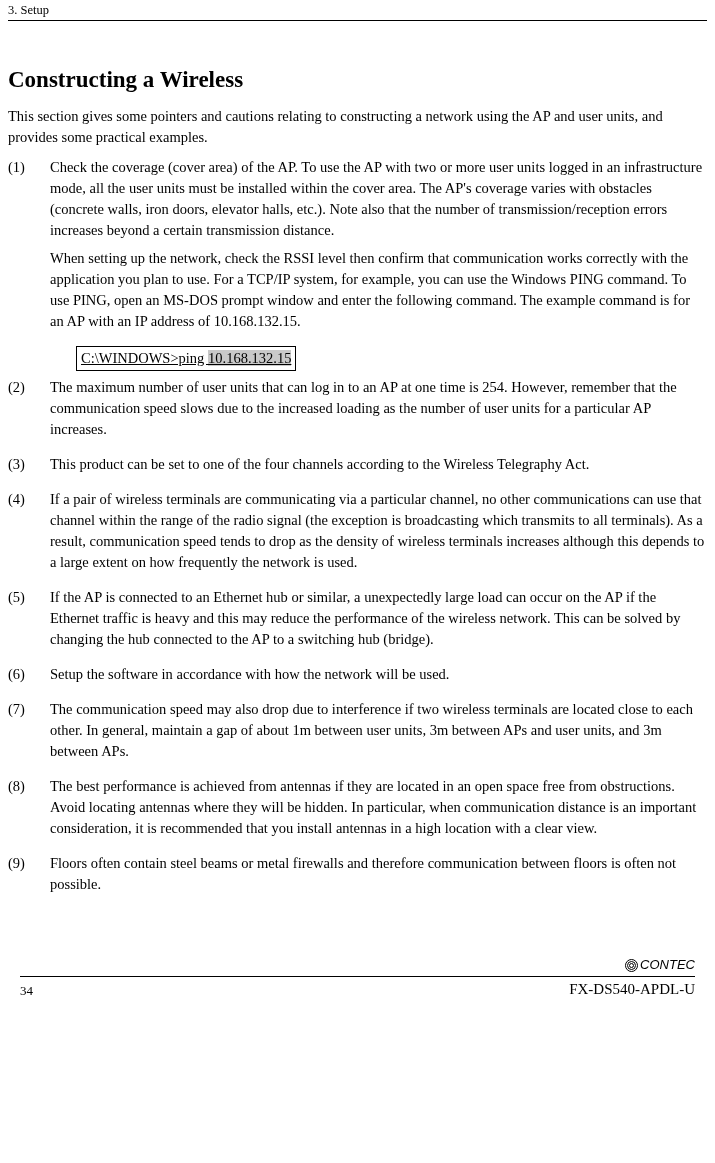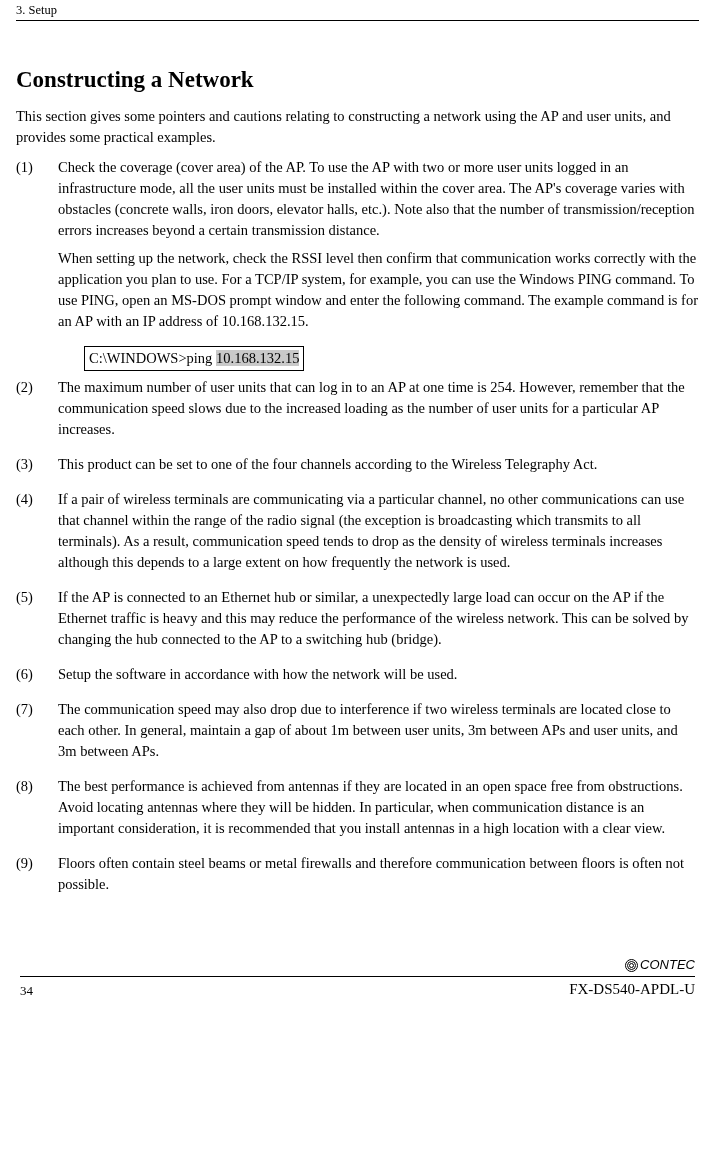--- a/index.html
+++ b/index.html
@@ -8,21 +8,21 @@
     font-family: "Times New Roman", Times, serif;
     font-size: 14.5px;
     line-height: 1.45;
     color: #000;
     background: #fff;
     width: 715px;
   }
   .page {
     width: 715px;
     height: 1025px;
-    padding: 0 16px;
+    padding: 0 8px;
     box-sizing: border-box;
     position: relative;
   }
   .header-area {
     border-bottom: 1px solid #000;
     padding-top: 1px;
     padding-bottom: 1px;
     font-size: 12.5px;
   }
   .heading {
@@ -53,20 +53,21 @@
     padding-left: 68px;
     margin-top: 4px;
     margin-bottom: 6px;
   }
   .code-box {
     display: inline-block;
     border: 1px solid #000;
     padding: 1px 4px;
     font-family: "Times New Roman", Times, serif;
     font-size: 14.5px;
+    text-decoration: underline;
   }
   .code-hl {
     background: #c9c9c9;
   }
   .footer-area {
     position: absolute;
     bottom: 24px;
     left: 20px;
     right: 20px;
   }
@@ -108,21 +109,21 @@
 </style>
 </head>
 <body>
 
 <div class="page">
 
   <div class="header-area">
     <span>3. Setup</span>
   </div>
 
-  <div class="heading">Constructing a Network</div>
+  <div class="heading">Constructing a Wireless</div>
 
   <div class="intro">This section gives some pointers and cautions relating to constructing a network using the AP and user units, and provides some practical examples.</div>
 
   <div class="list-item">
     <div class="list-num">(1)</div>
     <div class="list-body">
       <div class="para">Check the coverage (cover area) of the AP.  To use the AP with two or more user units logged in an infrastructure mode, all the user units must be installed within the cover area.  The AP's coverage varies with obstacles (concrete walls, iron doors, elevator halls, etc.).  Note also that the number of transmission/reception errors increases beyond a certain transmission distance.</div>
       <div class="para">When setting up the network, check the RSSI level then confirm that communication works correctly with the application you plan to use.  For a TCP/IP system, for example, you can use the Windows PING command.  To use PING, open an MS-DOS prompt window and enter the following command.  The example command is for an AP with an IP address of 10.168.132.15.</div>
     </div>
   </div>

